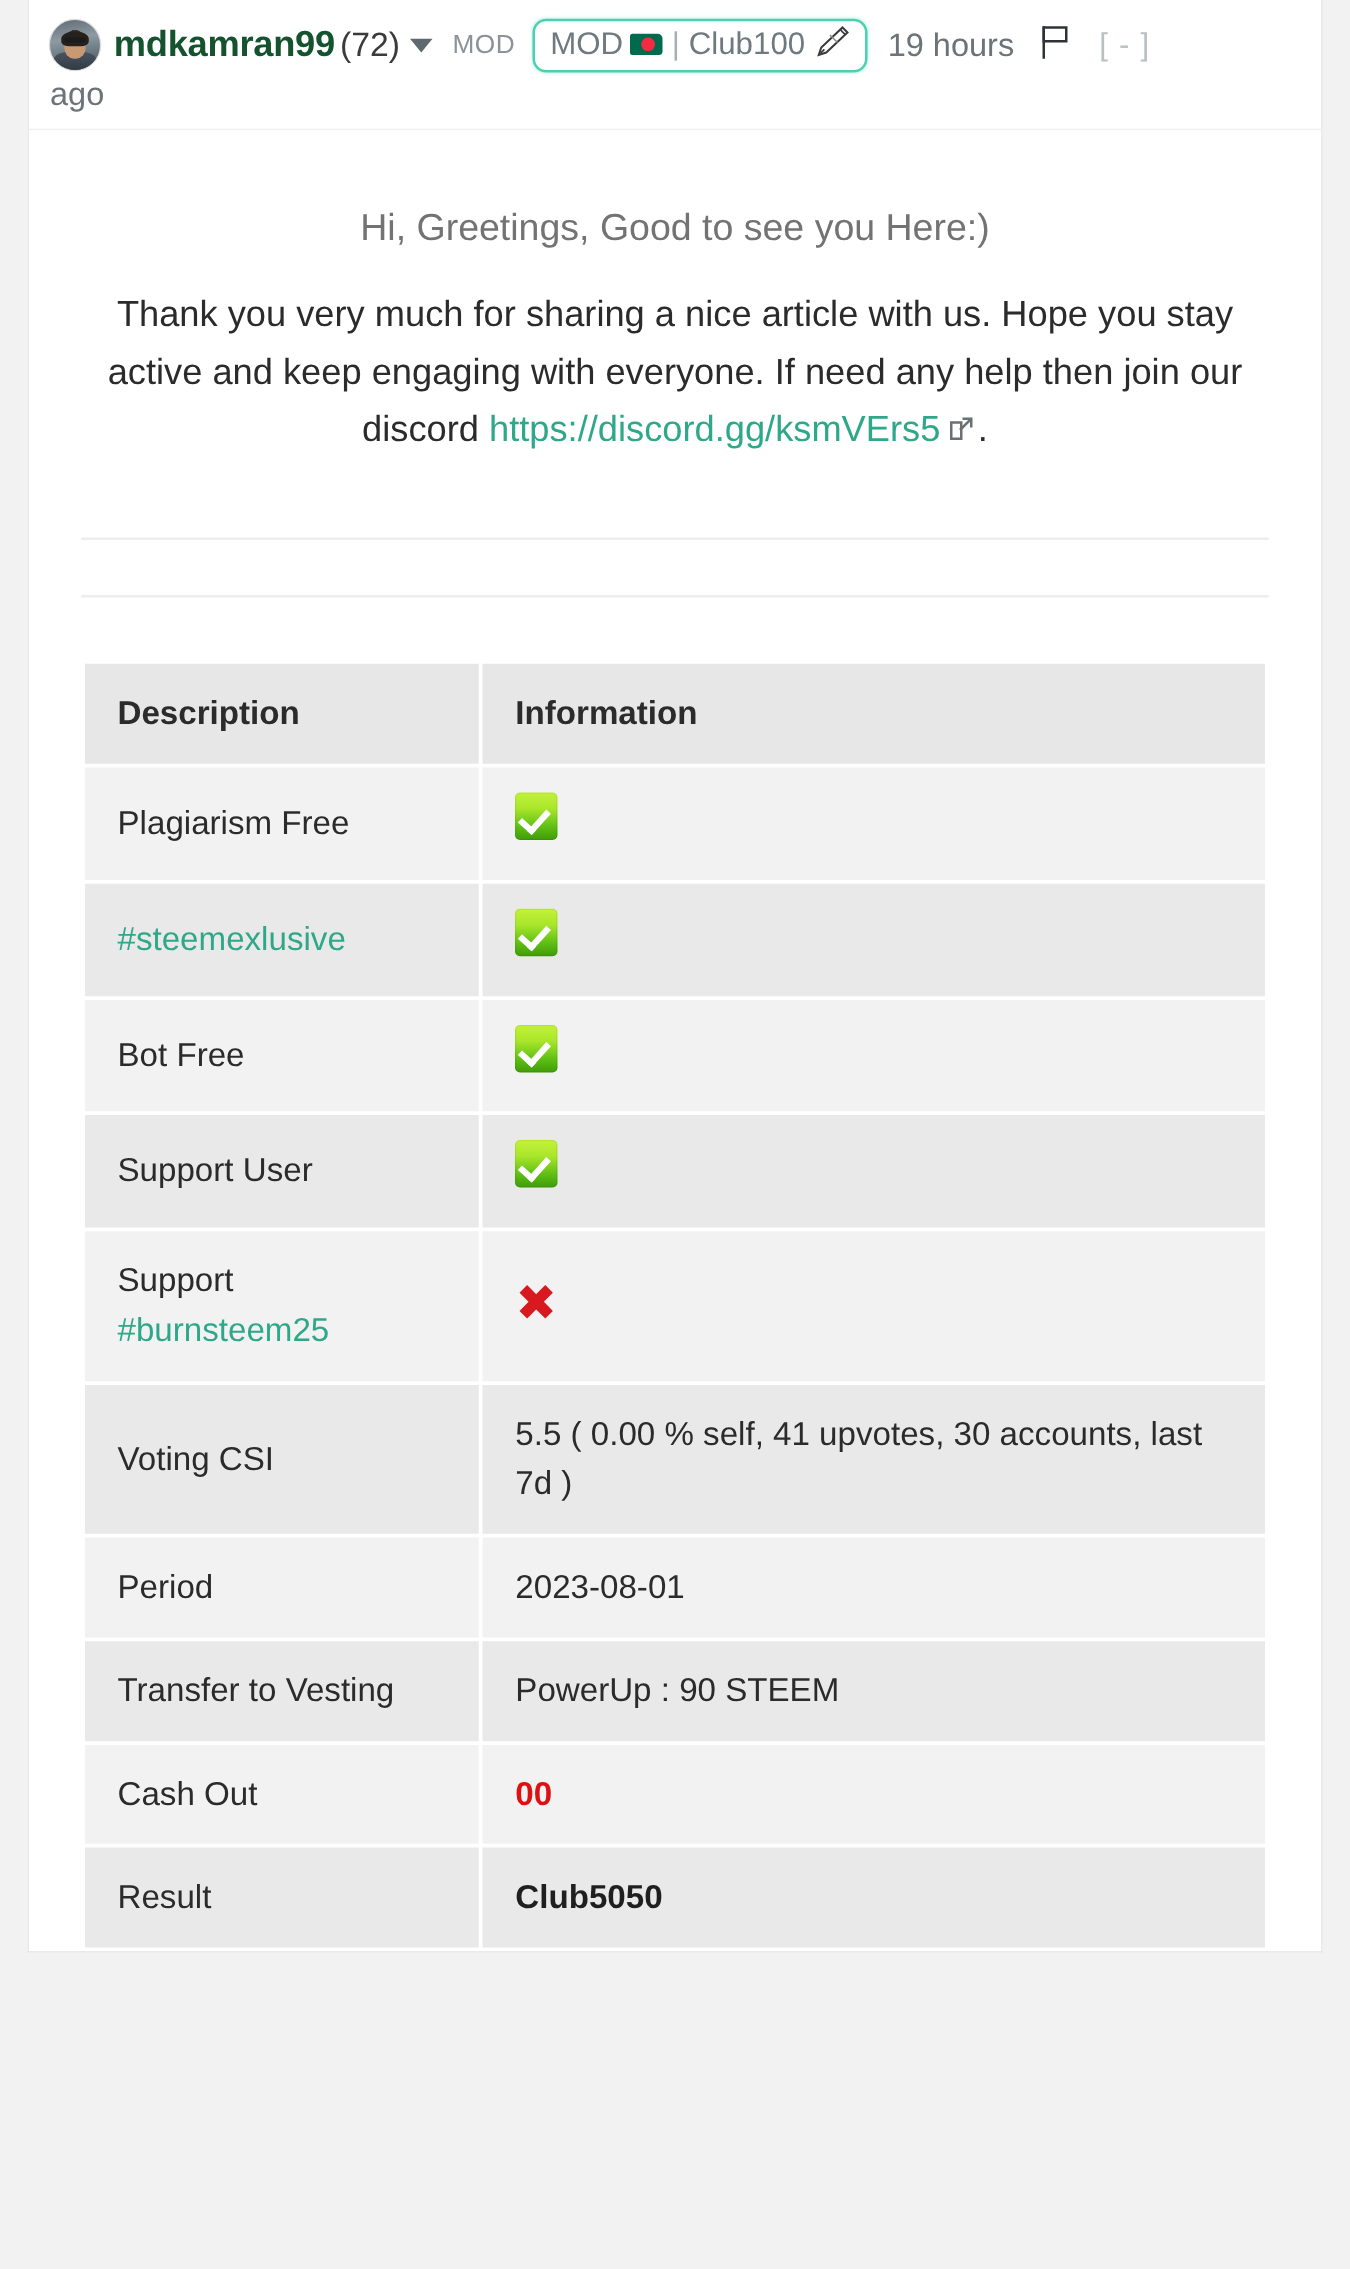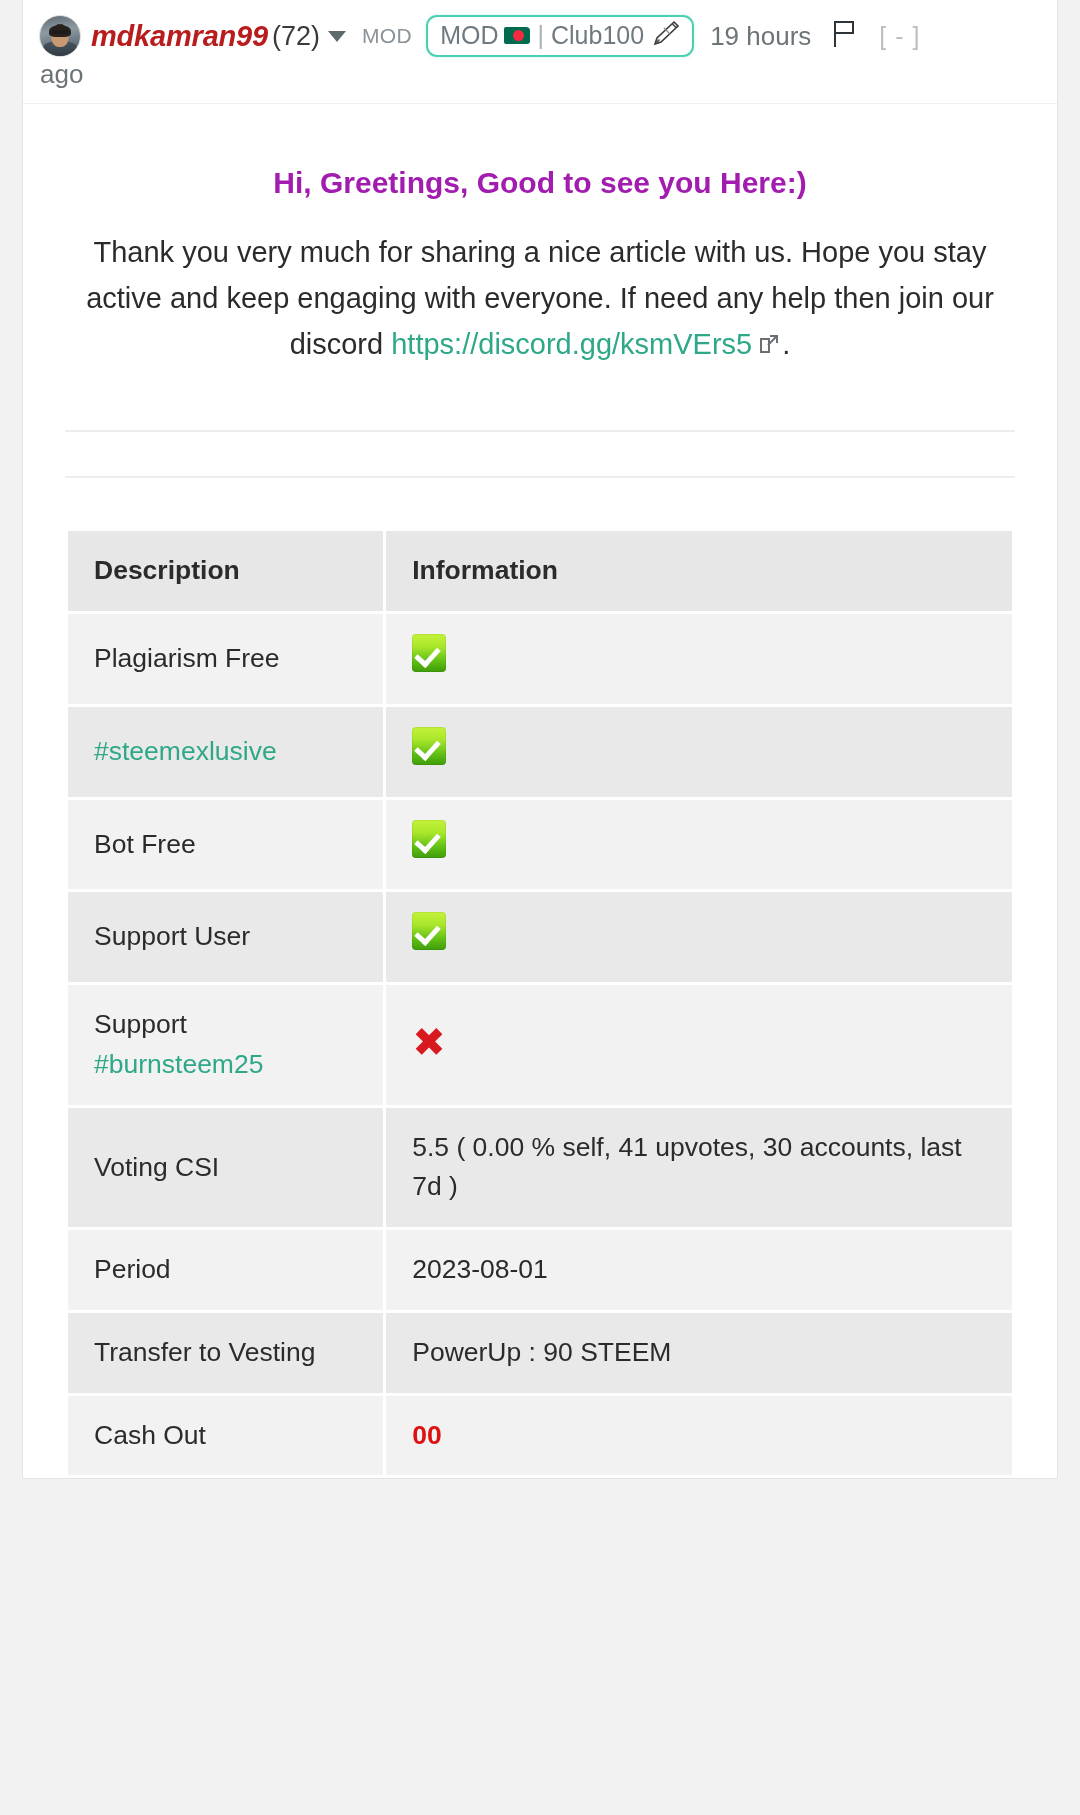--- a/index.html
+++ b/index.html
@@ -84,23 +84,22 @@
     width: 34px;
     height: 17px;
     transform: translateX(-50%);
     border-radius: 42% 42% 0 0;
     background: linear-gradient(180deg, #4a5560 0%, #2f3841 100%);
   }
 
   .author-name {
     font-size: 29px;
     font-weight: bold;
-    color: #b91c1c;
+    color: #14532d;
     letter-spacing: -0.2px;
-    font-style: italic;
   }
   .author-rep {
     font-size: 27px;
     color: #3b3b3b;
     margin-left: 4px;
     font-weight: normal;
     text-align: right;
   }
   .caret-down {
     margin-left: 8px;
@@ -176,22 +175,22 @@
     color: #6d7478;
     padding-left: 1px;
     margin-top: 0;
   }
 
   
   .comment-body { padding: 28px 42px 6px 42px; }
   .greeting-title {
     text-align: center;
     font-size: 30px;
-    font-weight: bold;
-    color: #a21caf;
+    font-weight: normal;
+    color: #737373;
     margin: 34px 0 30px 0;
   }
   .greeting-para {
     text-align: center;
     font-size: 29px;
     line-height: 1.58;
     color: #2b2b2b;
     margin: 0 6px 0 6px;
   }
   .link {
@@ -378,17 +377,21 @@
             <td><span>2023-08-01</span></td>
           </tr>
           <tr class="even">
             <td class="desc"><span>Transfer to Vesting</span></td>
             <td><span>PowerUp : 90 STEEM</span></td>
           </tr>
           <tr class="odd">
             <td class="desc"><span>Cash Out</span></td>
             <td><span class="val-red">00</span></td>
           </tr>
+          <tr class="even">
+            <td class="desc"><span>Result</span></td>
+            <td><span class="val-bold">Club5050</span></td>
+          </tr>
         </tbody>
     </table>
   </div>
 
 </div>
 
 </body></html>

